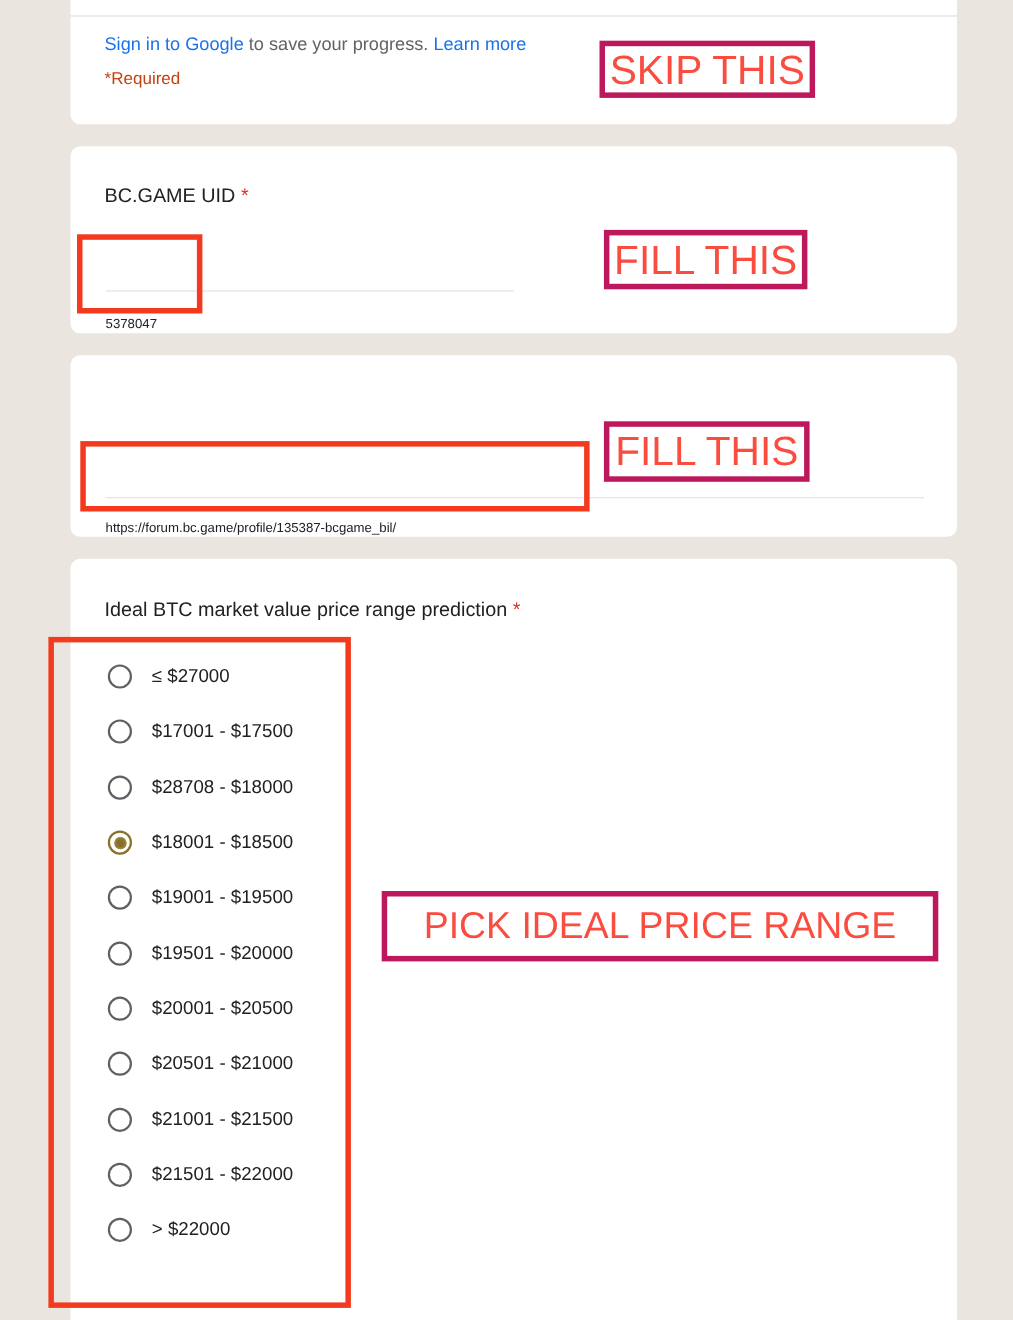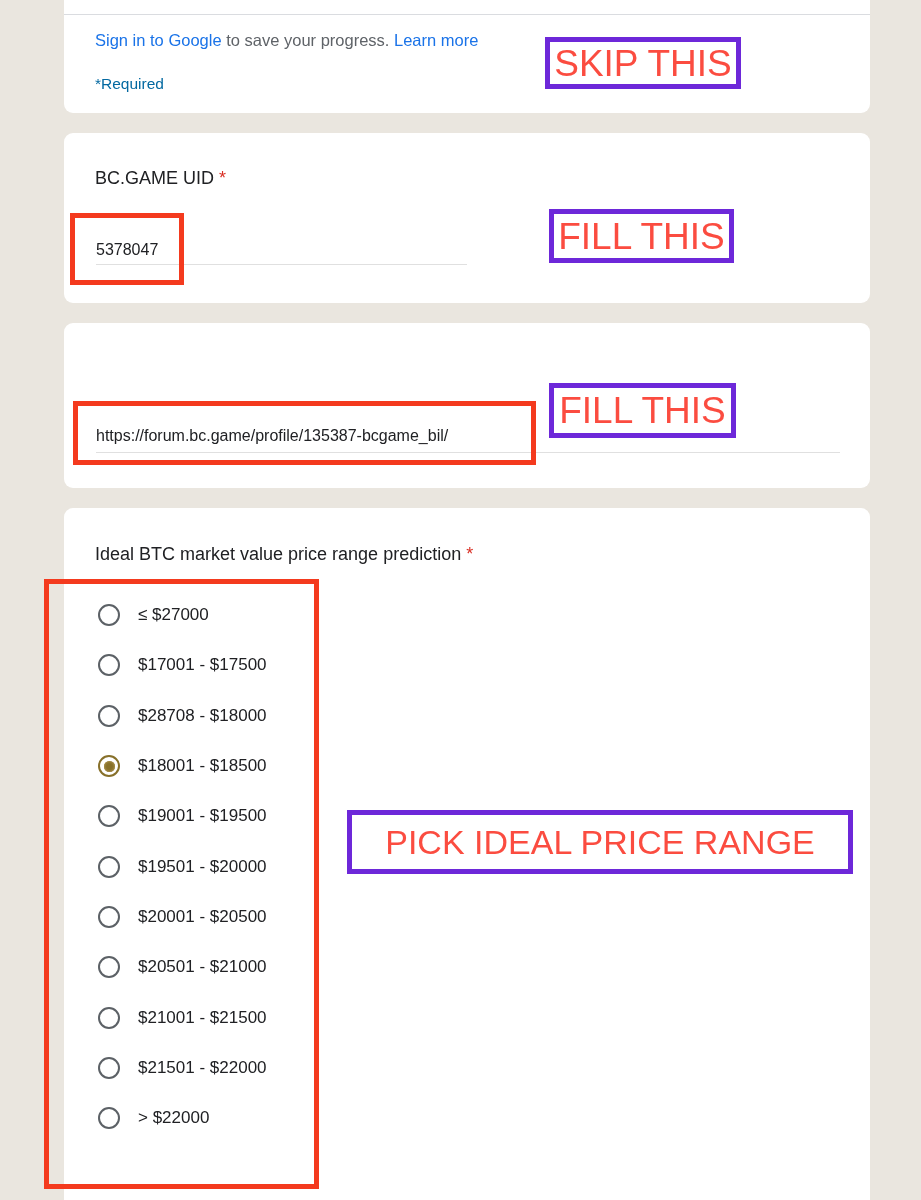--- a/index.html
+++ b/index.html
@@ -23,34 +23,35 @@
   #card-signin .divider{
     position:absolute;top:54px;left:0;right:0;height:1px;background:#dadce0;
   }
   #card-signin .signin-line{
     position:absolute;left:31px;top:68px;
     font-size:16.5px;line-height:24px;color:#5f6368;
     white-space:nowrap;
   }
   .link-blue{color:#1a73e8;cursor:pointer;}
   #card-signin .required-note{
-    position:absolute;left:31px;top:112px;
-    font-size:15.5px;line-height:24px;color:#0369a1;
+    position:absolute;left:31px;top:100px;
+    font-size:15.5px;line-height:24px;color:#c2410c;
   }
   
   .q-title{
     position:absolute;left:31px;
     font-size:18px;line-height:24px;color:#202124;
     white-space:nowrap;
   }
   .req-star{color:#d93025;padding-left:5px;}
   .answer-value{
     position:absolute;left:32px;
-    font-size:16px;line-height:28px;color:#202124;
+    font-size:12px;line-height:28px;color:#202124;
     white-space:nowrap;
+    margin-top:44px;
   }
   .answer-underline{
     position:absolute;left:32px;height:1px;background:#e0e0e0;
   }
   
   #card-uid{top:133px;height:170px;padding-left:46px;}
   #card-uid .q-title{top:33px;}
   #card-uid .answer-value{top:103px;}
   #card-uid .answer-underline{top:131px;width:371px;}
   
@@ -93,21 +94,21 @@
   }
   
   .ann-red-box{
     position:absolute;
     border:5px solid #f43a1e;
     box-sizing:border-box;
     pointer-events:none;
   }
   .ann-green-box{
     position:absolute;
-    border:5px solid #6d28d9;
+    border:5px solid #be185d;
     box-sizing:border-box;
     display:flex;align-items:center;justify-content:center;
     color:#fb4c40;
     font-size:37px;line-height:1;
     white-space:nowrap;
     pointer-events:none;
   }
   #ann-red-uid{left:70px;top:213px;width:114px;height:72px;}
   #ann-red-url{left:73px;top:401px;width:463px;height:64px;}
   #ann-red-options{left:44px;top:579px;width:275px;height:610px;}

